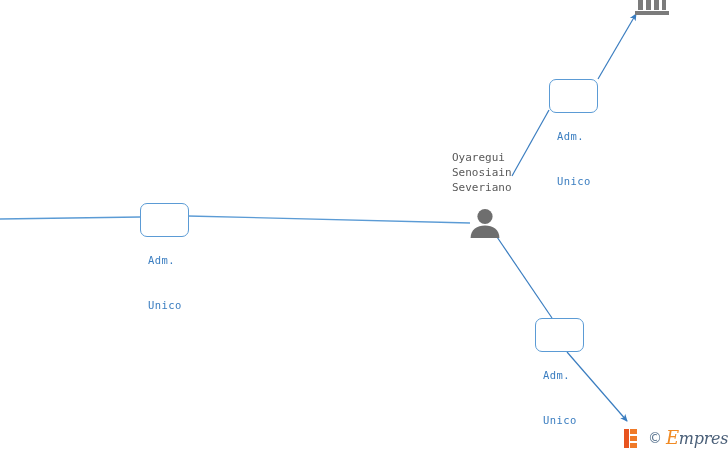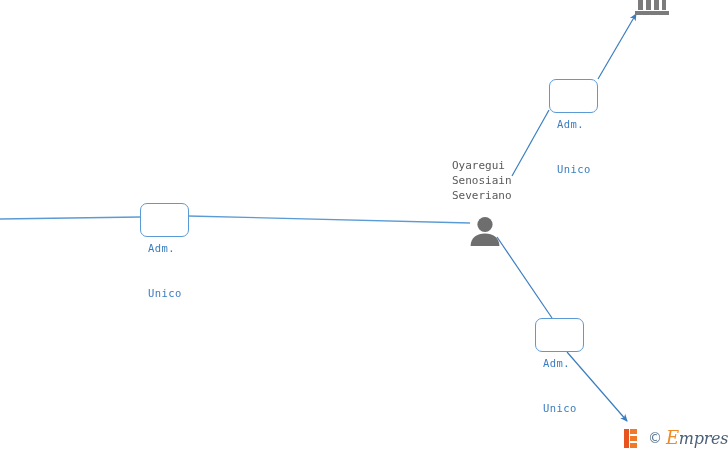--- a/index.html
+++ b/index.html
@@ -33,37 +33,37 @@
     position: absolute;
     box-sizing: border-box;
     background: #ffffff;
     border: 1.6px solid #5b9bd5;
     border-radius: 7px;
     color: #3a7dc0;
     font-family: "DejaVu Sans Mono", monospace;
     font-size: 10.5px;
     line-height: 15px;
     text-align: left;
-    padding: 7px 0 0 7px;
+    padding: 19px 0 0 7px;
     letter-spacing: 0.4px;
     white-space: pre;
   }
   .edge-label .lbl-line {
     display: block;
   }
   
   #label-left   { left: 140px; top: 203px; width: 49px; height: 34px; }
   #label-top    { left: 549px; top: 79px;  width: 49px; height: 34px; }
   #label-bottom { left: 535px; top: 318px; width: 49px; height: 34px; }
 
   
   #person-node {
     position: absolute;
     left: 452px;
-    top: 158px;
+    top: 150px;
     width: 96px;
   }
   #person-name {
     color: #595959;
     font-family: "DejaVu Sans Mono", monospace;
     font-size: 11px;
     line-height: 15px;
     text-align: left;
     white-space: pre-line;
     letter-spacing: 0px;

